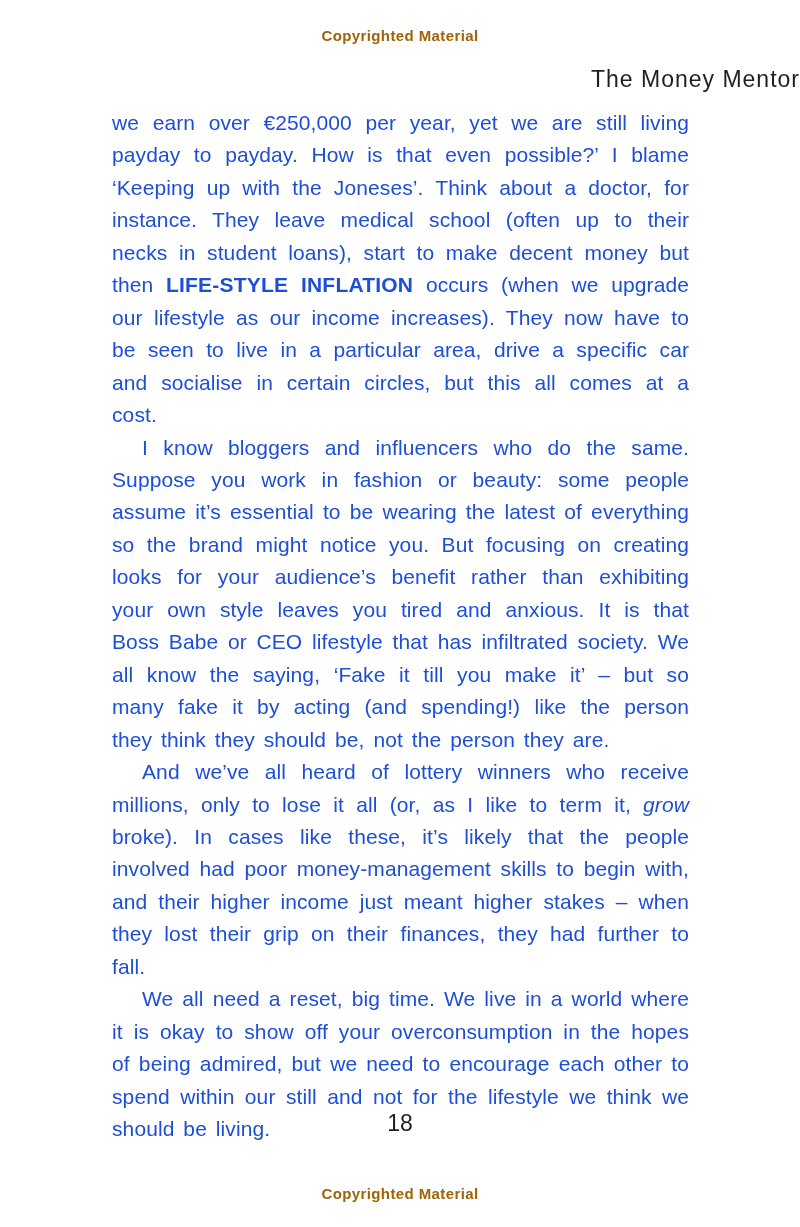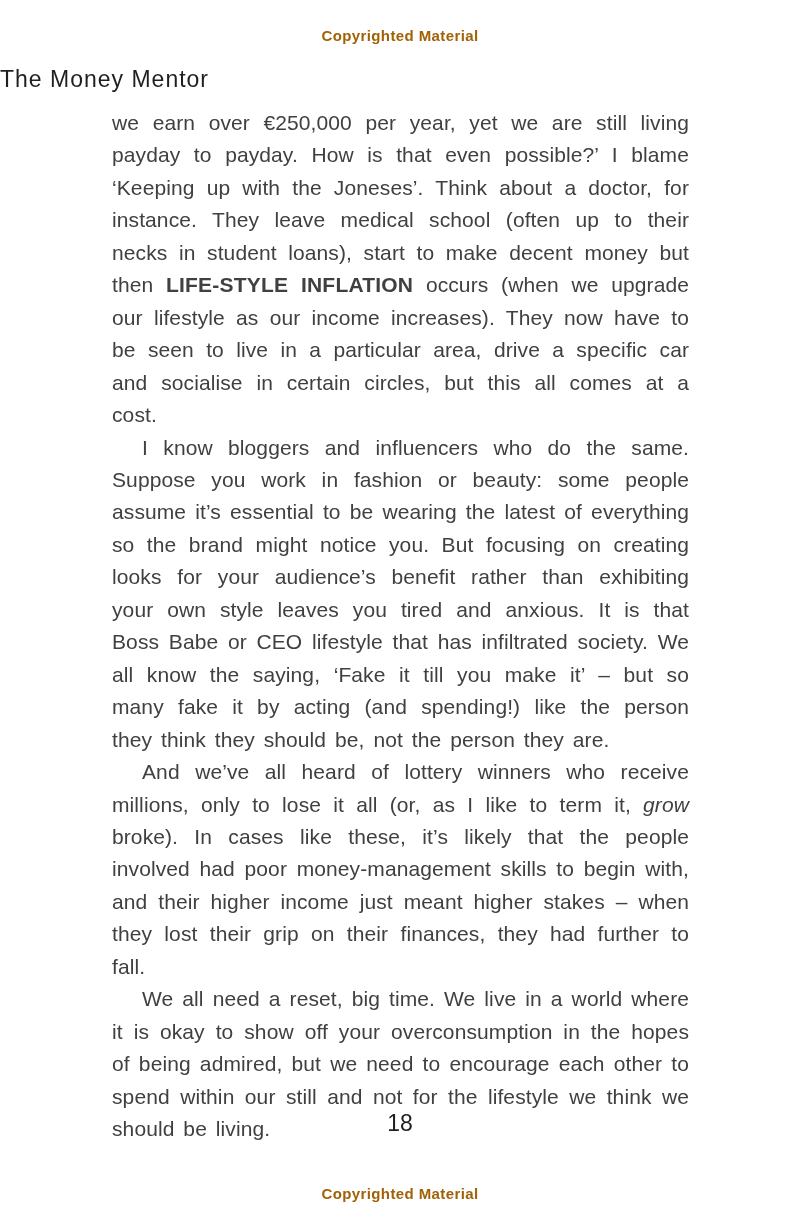--- a/index.html
+++ b/index.html
@@ -26,41 +26,41 @@
     letter-spacing: 0.4px;
     color: #a16207;
   }
   .watermark.top { top: 27px; }
   .watermark.bottom { top: 1185px; }
   .running-header {
     position: absolute;
     top: 66px;
     left: 0;
     width: 100%;
-    text-align: left;
+    text-align: right;
     font-size: 23px;
     font-weight: 400;
     letter-spacing: 1px;
     color: #1f1f1f;
     margin: 0;
   }
   .body-text {
     position: absolute;
     top: 107px;
     left: 112px;
     width: 577px;
   }
   .body-text p {
     margin: 0;
     font-size: 21px;
     line-height: 32.45px;
     text-align: justify;
     word-spacing: 0.14em;
     letter-spacing: 0.1px;
-    color: #404040;
+    color: #1d4ed8;
   }
   .body-text p.indent { text-indent: 30px; }
   .bold-term { font-weight: 700; letter-spacing: 0.2px; }
   .italic-term { }
   .page-number {
     position: absolute;
     top: 1110px;
     left: 0;
     width: 100%;
     text-align: center;

